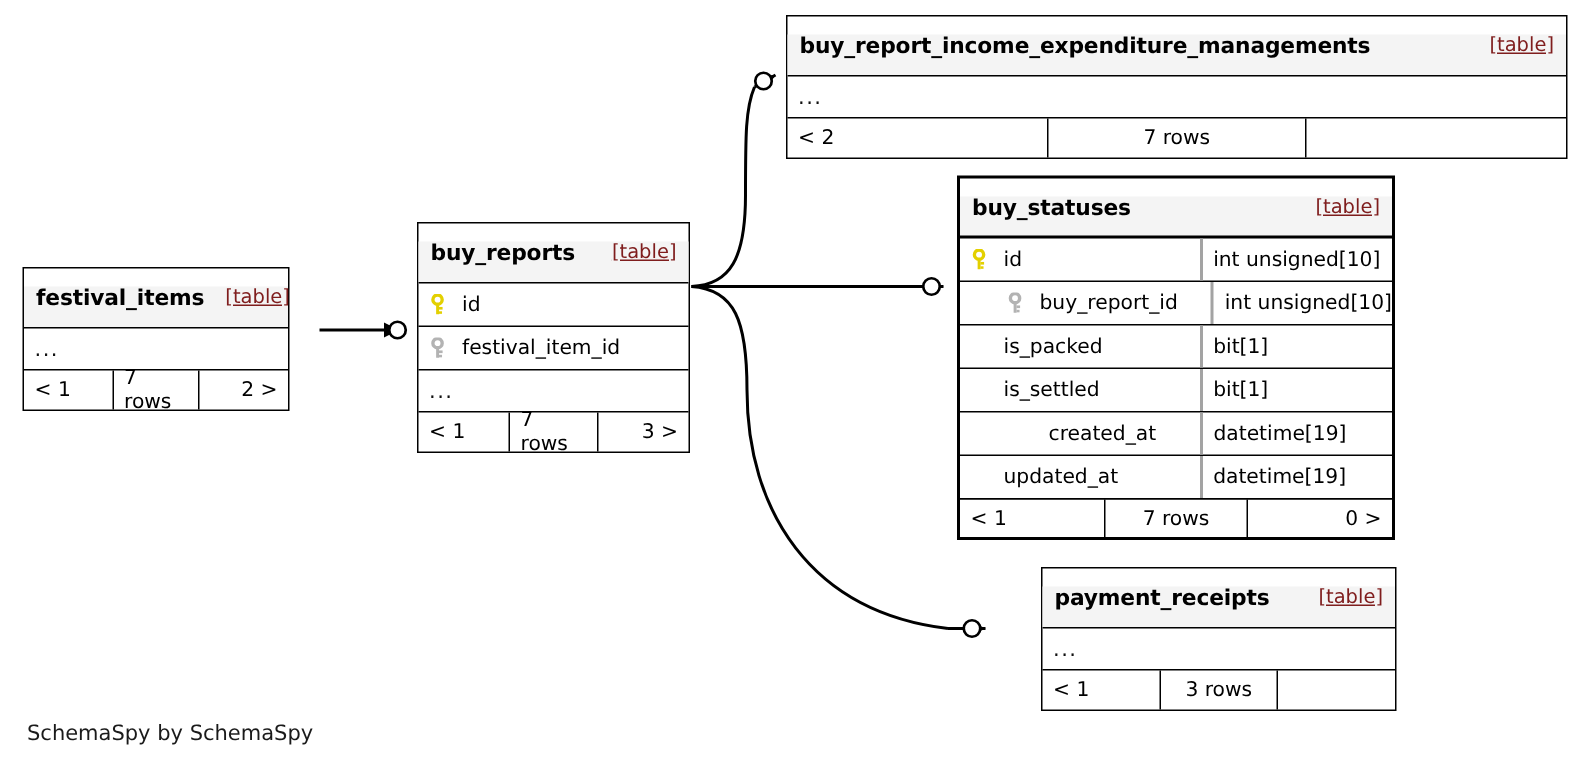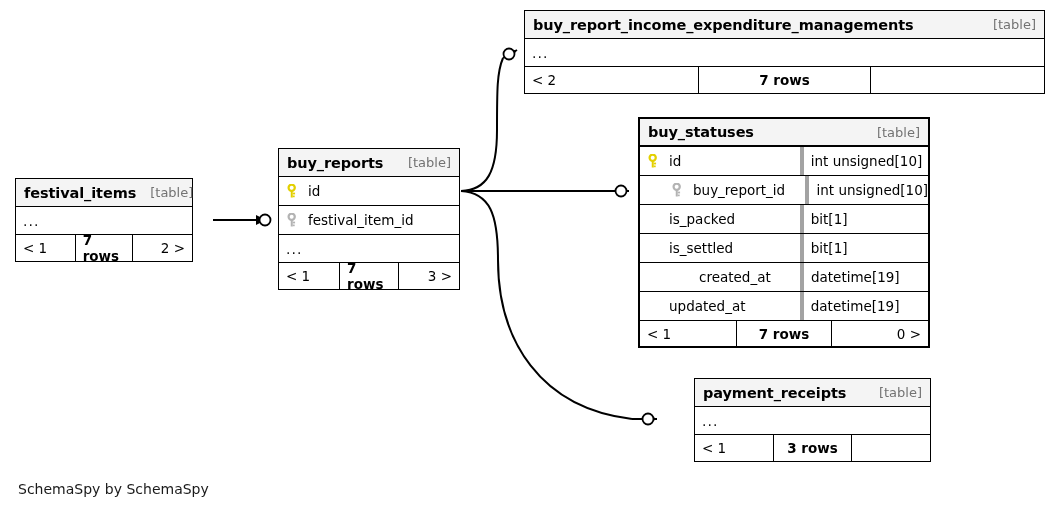--- a/index.html
+++ b/index.html
@@ -36,40 +36,41 @@
     font-size: 13.5px;
     z-index: 2;
   }
   .table-box.bold-border {
     border: 2.5px solid #000000;
   }
   .tbl-header {
     background: #f4f4f4;
     border-bottom: 1px solid #000000;
     display: flex;
-    align-items: center;
     justify-content: space-between;
     padding: 0 8px;
     box-sizing: border-box;
     height: 28px;
+    margin-top: 12px;
   }
   .bold-border > .tbl-header {
     border-bottom: 2px solid #000000;
   }
   .tbl-name {
     font-weight: bold;
     font-size: 14.5px;
     letter-spacing: -0.1px;
     white-space: nowrap;
   }
   .tbl-tag {
     font-size: 13px;
-    color: #737373;
+    color: #7f1d1d;
     margin-left: 14px;
     white-space: nowrap;
+    text-decoration: underline;
   }
   .col-row {
     display: flex;
     align-items: stretch;
     border-bottom: 1px solid #000000;
     height: 29px;
     box-sizing: border-box;
   }
   .col-row:last-of-type { }
   .col-name {
@@ -78,21 +79,21 @@
     padding-left: 8px;
     box-sizing: border-box;
     white-space: nowrap;
     overflow: hidden;
   }
   .col-type {
     display: flex;
     align-items: center;
     padding-left: 7px;
     box-sizing: border-box;
-    border-left: 4px solid #a3a3a3;
+    border-left: 2px solid #a3a3a3;
     white-space: nowrap;
   }
   .keyicon {
     width: 15px;
     height: 15px;
     margin-right: 6px;
     flex: 0 0 auto;
     display: inline-block;
   }
   .nokey {
@@ -127,21 +128,20 @@
     display: flex;
     align-items: center;
     box-sizing: border-box;
     padding: 0 7px;
   }
   .footer-cell.left { justify-content: flex-start; }
   .footer-cell.mid {
     justify-content: center;
     border-left: 1px solid #000000;
     border-right: 1px solid #000000;
-    font-weight: bold;
   }
   .footer-cell.right { justify-content: flex-end; }
   .credit {
     position: absolute;
     left: 18px;
     top: 481px;
     font-size: 14px;
     color: #1a1a1a;
     white-space: nowrap;
   }

